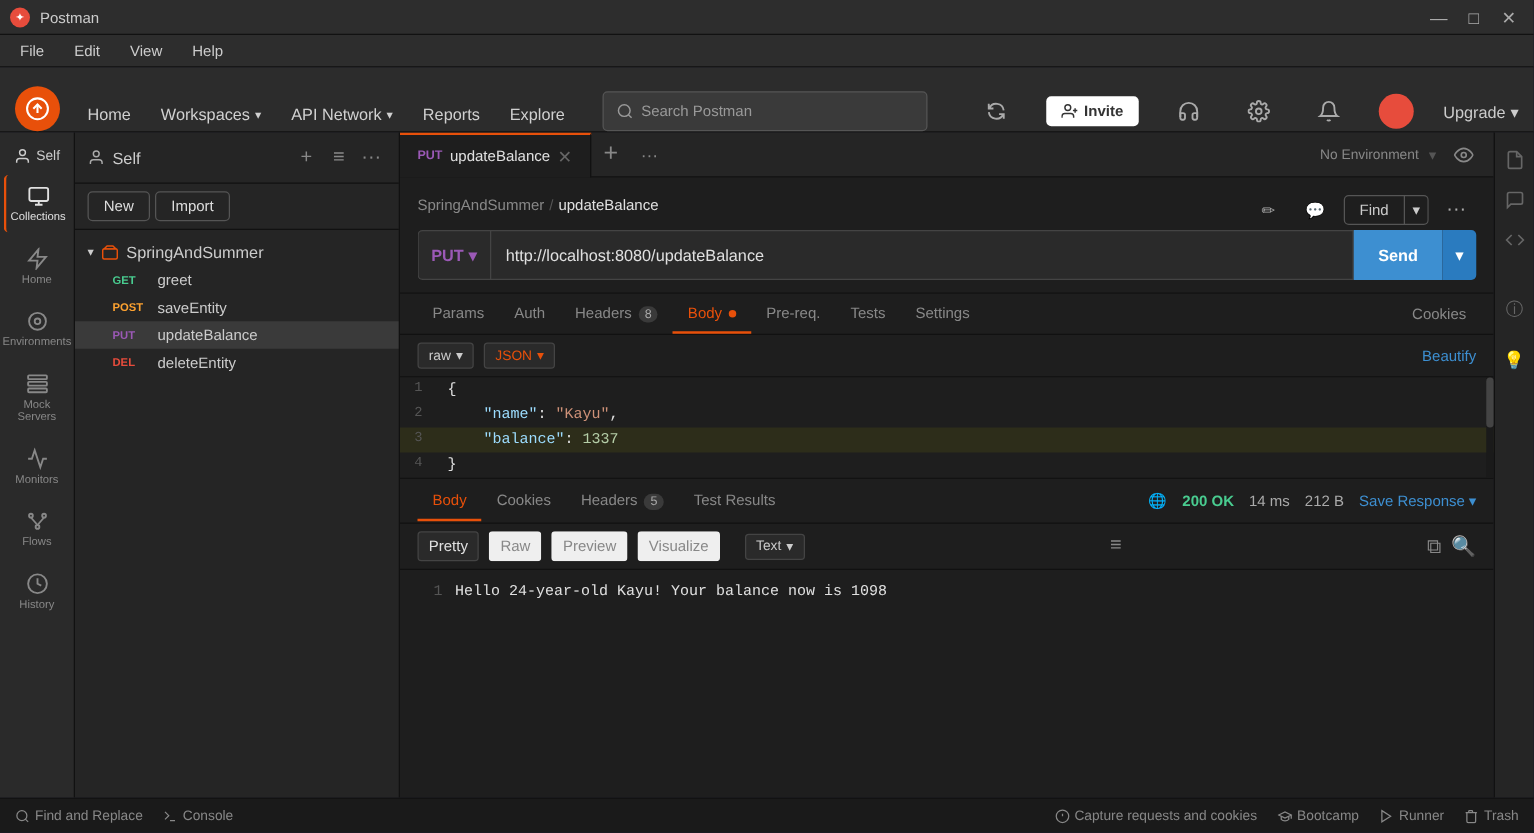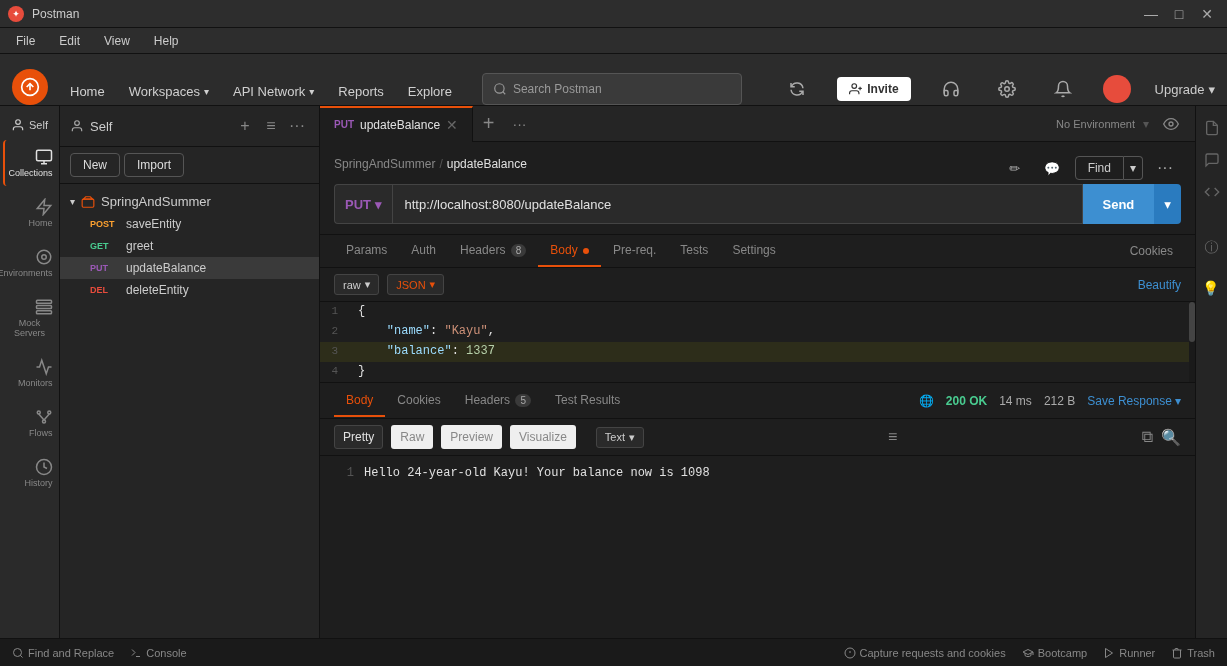--- a/index.html
+++ b/index.html
@@ -28,21 +28,21 @@
     .nav-btn.invite { background: #fff; color: #333; font-weight: 600; border: none; }
     .nav-icon-btn { background: none; border: none; color: #aaa; cursor: pointer; width: 32px; height: 32px; display: flex; align-items: center; justify-content: center; border-radius: 4px; font-size: 16px; }
     .avatar { width: 28px; height: 28px; background: #e74c3c; border-radius: 50%; cursor: pointer; }
     .upgrade-btn { background: none; border: none; color: #ccc; font-size: 13px; cursor: pointer; display: flex; align-items: center; gap: 4px; }
     
     
     .main-layout { display: flex; height: calc(666px - 28px - 26px - 52px - 28px); }
     
     
     .sidebar-icons { width: 60px; background: #2a2a2a; display: flex; flex-direction: column; align-items: center; padding: 8px 0; gap: 4px; border-right: 1px solid #111; }
-    .sidebar-icon-item { display: flex; flex-direction: column; align-items: flex-end; gap: 2px; padding: 8px 4px; cursor: pointer; border-radius: 4px; width: 54px; color: #888; font-size: 9px; border: none; background: none; }
+    .sidebar-icon-item { display: flex; flex-direction: column; align-items: center; gap: 2px; padding: 8px 4px; cursor: pointer; border-radius: 4px; width: 54px; color: #888; font-size: 9px; border: none; background: none; }
     .sidebar-icon-item:hover, .sidebar-icon-item.active { color: #e0e0e0; }
     .sidebar-icon-item.active { border-left: 2px solid #e8500a; }
     .sidebar-icon-item svg { width: 18px; height: 18px; }
     .sidebar-icon-label { font-size: 9px; text-align: center; }
     
     
     .collections-panel { width: 260px; background: #252525; border-right: 1px solid #111; display: flex; flex-direction: column; }
     .panel-header { display: flex; align-items: center; justify-content: space-between; padding: 8px 10px; border-bottom: 1px solid #111; }
     .panel-header-left { display: flex; align-items: center; gap: 6px; color: #ccc; font-size: 13px; }
     .panel-header-actions { display: flex; gap: 2px; }
@@ -335,27 +335,27 @@
         <div class="tree-item">
           <span class="tree-item-icon">▾</span>
           <svg width="14" height="14" viewBox="0 0 24 24" fill="none" stroke="#e8500a" stroke-width="2" style="margin-right:6px">
               <rect x="2" y="7" width="20" height="14" rx="2"></rect>
               <path d="M16 3H8L4 7h16z"></path>
             </svg>
           <span class="tree-item-name">SpringAndSummer</span>
         </div>
 
         <div class="tree-item sub-item">
+          <span class="method-badge method-get">GET</span>
+          <span>greet</span>
+        </div>
+
+        <div class="tree-item sub-item">
           <span class="method-badge method-post">POST</span>
           <span>saveEntity</span>
-        </div>
-
-        <div class="tree-item sub-item">
-          <span class="method-badge method-get">GET</span>
-          <span>greet</span>
         </div>
 
         <div class="tree-item sub-item active">
           <span class="method-badge method-put">PUT</span>
           <span>updateBalance</span>
         </div>
 
         <div class="tree-item sub-item">
           <span class="method-badge method-del">DEL</span>
           <span>deleteEntity</span>

